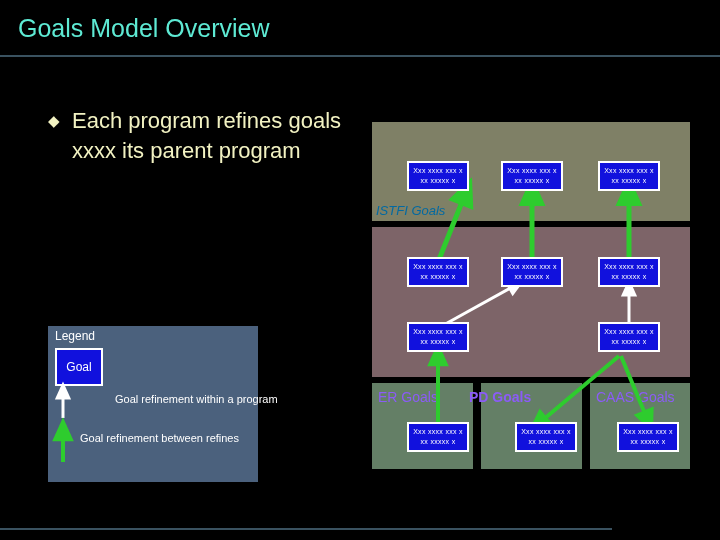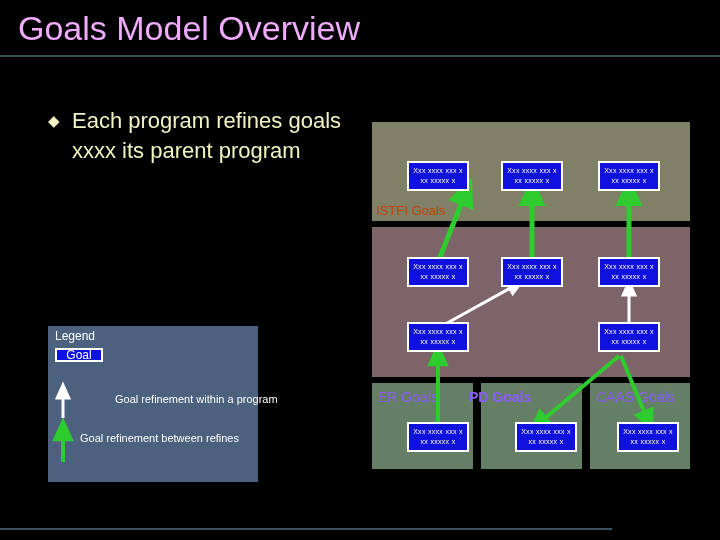--- a/index.html
+++ b/index.html
@@ -2,38 +2,38 @@
 <html><head>
 <meta charset="utf-8">
 <style>
   html,body{margin:0;padding:0;background:#000;}
   body{width:720px;height:540px;position:relative;overflow:hidden;
        font-family:"Liberation Sans","DejaVu Sans",sans-serif;background:#000;}
 
   #slide{position:absolute;inset:0;background:#000;}
 
   
-  .slide-title{position:absolute;left:18px;top:8px;font-size:34px;color:#f0abfc;
+  .slide-title{position:absolute;left:18px;top:8px;font-size:25px;color:#5eead4;
         letter-spacing:0px;white-space:nowrap;line-height:40px;}
   .header-rule{position:absolute;left:0;top:55px;width:720px;height:2px;
         background:#3A5260;}
 
   
   .bullet-block{position:absolute;left:48px;top:106px;width:300px;}
   .bullet-row{display:flex;align-items:flex-start;}
   .bullet-mark{color:#F2F2C2;font-size:15px;line-height:30px;width:24px;
         flex:0 0 24px;text-align:left;}
   .bullet-text{color:#F2F2C2;font-size:22px;line-height:30px;}
 
   
   .band{position:absolute;}
   #band-istfi{left:372px;top:122px;width:318px;height:99px;background:#7F8066;}
   #band-idem {left:372px;top:227px;width:318px;height:150px;background:#7D6468;}
 
-  .band-label{position:absolute;color:#c2410c;font-size:13px;white-space:nowrap;}
+  .band-label{position:absolute;color:#0369a1;font-size:13px;white-space:nowrap;font-style:italic;}
   #label-istfi{left:376px;top:203px;}
   #label-idem {left:376px;top:359px;}
 
   
   .prog-panel{position:absolute;top:383px;height:86px;background:#647F66;}
   #panel-er  {left:372px;width:101px;}
   #panel-pd  {left:481px;width:101px;}
   #panel-caas{left:590px;width:100px;}
   .prog-label{position:absolute;top:389px;color:#8b5cf6;font-size:14px;white-space:nowrap;text-align:right;}
   #plabel-er  {left:378px;}
@@ -46,21 +46,21 @@
         font-size:7px;line-height:10px;text-align:center;
         display:flex;flex-direction:column;justify-content:center;
         letter-spacing:0.3px;}
   .goal-box span{display:block;}
 
   
   #legend-box{position:absolute;left:48px;top:326px;width:210px;height:156px;
         background:#4B617D;}
   #legend-title{position:absolute;left:55px;top:329px;color:#FFFFFF;font-size:12px;
         }
-  #legend-goal{position:absolute;left:55px;top:348px;width:48px;height:14px;
+  #legend-goal{position:absolute;left:55px;top:348px;width:48px;height:38px;
         background:#1111DD;border:2px solid #FFFFFF;box-sizing:border-box;
         color:#FFFFFF;font-size:12px;display:flex;align-items:center;
         justify-content:center;}
   .legend-row-text{position:absolute;color:#FFFFFF;font-size:11px;white-space:nowrap;}
   #legend-text-within {left:80px;top:393px;margin-left:35px;}
   #legend-text-between{left:80px;top:432px;}
 
   svg.overlay{position:absolute;left:0;top:0;width:720px;height:540px;
         pointer-events:none;}
 

